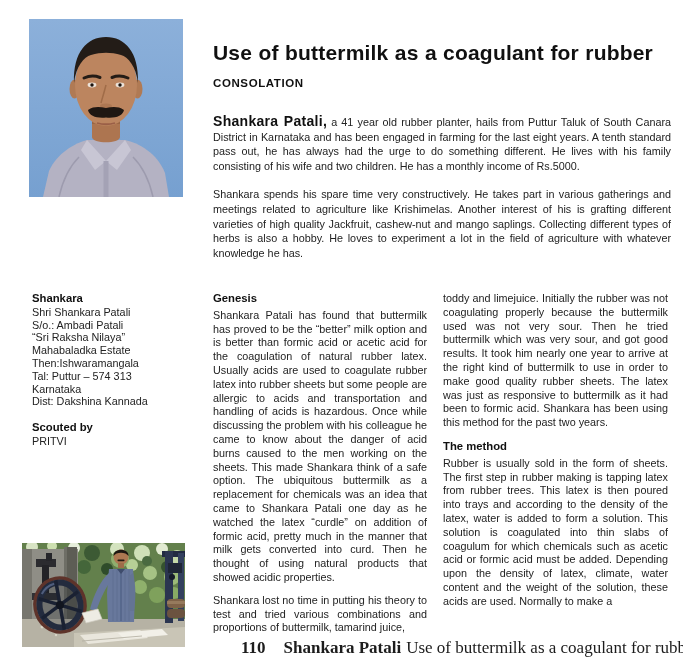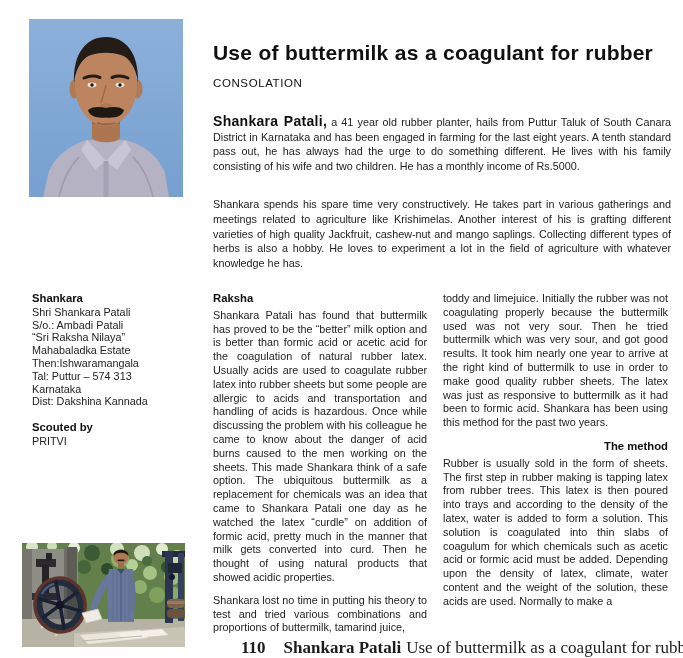--- a/index.html
+++ b/index.html
@@ -13,36 +13,36 @@
   .photo svg { display:block; width:100%; height:100%; }
   .photo-portrait { left:29px; top:19px; width:154px; height:178px; }
   .photo-workshop { left:22px; top:543px; width:163px; height:104px; }
 
   .headline { position:absolute; left:213px; top:42px; width:458px; }
   .title-line {
     width:440px; font-size:21px; line-height:22px; font-weight:bold;
     color:#101010; letter-spacing:0.2px;
   }
   .title-line.justify { text-align:justify; text-align-last:justify; }
-  .kicker { margin-top:13px; font-size:11.5px; font-weight:normal; letter-spacing:0.6px; color:#101010; }
+  .kicker { margin-top:13px; font-size:11.5px; font-weight:bold; letter-spacing:0.6px; color:#101010; }
   .intro-p { text-align:justify; font-size:10.8px; line-height:14.6px; }
   .intro-p.first { margin-top:25px; }
-  .intro-p.second { margin-top:24px; }
+  .intro-p.second { margin-top:14px; }
   .lead { font-size:14px; font-weight:bold; letter-spacing:0.3px; color:#101010; }
 
   .address { position:absolute; left:32px; top:292px; width:168px; font-size:10.8px; line-height:12.8px; }
   .address .heading { font-size:11.3px; font-weight:bold; margin-bottom:1px; color:#101010; }
   .address .scouted-heading { margin-top:13px; }
 
   .col { position:absolute; top:292px; height:352px; overflow:hidden;
          font-size:10.8px; line-height:13.8px; text-align:justify; }
   .col-middle { left:213px; width:214px; }
   .col-right { left:443px; width:225px; }
   .col .heading { font-size:11.3px; font-weight:bold; text-align:left; margin-bottom:3px; color:#101010; }
-  .col .heading.inner { margin-top:10px;text-align:right; }
+  .col .heading.inner { margin-top:10px; }
   .col p.second { margin-top:9px; }
 
   .footer {
     position:absolute; left:241px; top:638px; white-space:nowrap;
     font-family:"Liberation Serif","DejaVu Serif",serif; font-size:17px; color:#1c1c1c;
   }
   .footer .pg { font-weight:bold; margin-right:18px; }
   .footer .author { font-weight:bold; margin-right:5px; }
 </style>
 </head>
@@ -108,21 +108,21 @@
     <div>Mahabaladka Estate</div>
     <div>Then:Ishwaramangala</div>
     <div>Tal: Puttur – 574 313</div>
     <div>Karnataka</div>
     <div>Dist: Dakshina Kannada</div>
     <div class="heading scouted-heading">Scouted by</div>
     <div>PRITVI</div>
   </div>
 
   <div class="col col-middle">
-    <div class="heading">Raksha</div>
+    <div class="heading">Genesis</div>
     <p>Shankara Patali has found that buttermilk has proved to be the “better” milk option and is better than formic acid or acetic acid for the coagulation of natural rubber latex. Usually acids are used to coagulate rubber latex into rubber sheets but some people are allergic to acids and transportation and handling of acids is hazardous. Once while discussing the problem with his colleague he came to know about the danger of acid burns caused to the men working on the sheets. This made Shankara think of a safe option. The ubiquitous buttermilk as a replacement for chemicals was an idea that came to Shankara Patali one day as he watched the latex “curdle” on addition of formic acid, pretty much in the manner that milk gets converted into curd. Then he thought of using natural products that showed acidic properties.</p>
     <p class="second">Shankara lost no time in putting his theory to test and tried various combinations and proportions of buttermilk, tamarind juice,</p>
   </div>
 
   <div class="col col-right">
     <p>toddy and limejuice. Initially the rubber was not coagulating properly because the buttermilk used was not very sour. Then he tried buttermilk which was very sour, and got good results. It took him nearly one year to arrive at the right kind of buttermilk to use in order to make good quality rubber sheets. The latex was just as responsive to buttermilk as it had been to formic acid. Shankara has been using this method for the past two years.</p>
     <div class="heading inner">The method</div>
     <p>Rubber is usually sold in the form of sheets. The first step in rubber making is tapping latex from rubber trees. This latex is then poured into trays and according to the density of the latex, water is added to form a solution. This solution is coagulated into thin slabs of coagulum for which chemicals such as acetic acid or formic acid must be added. Depending upon the density of latex, climate, water content and the weight of the solution, these acids are used. Normally to make a</p>
   </div>
 

